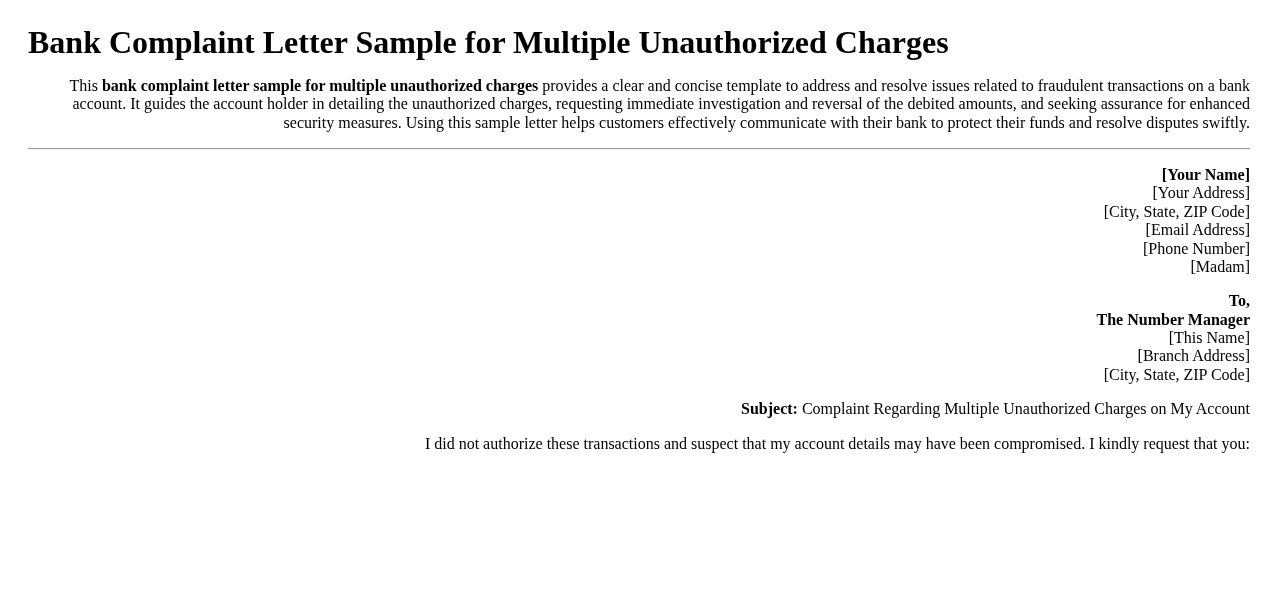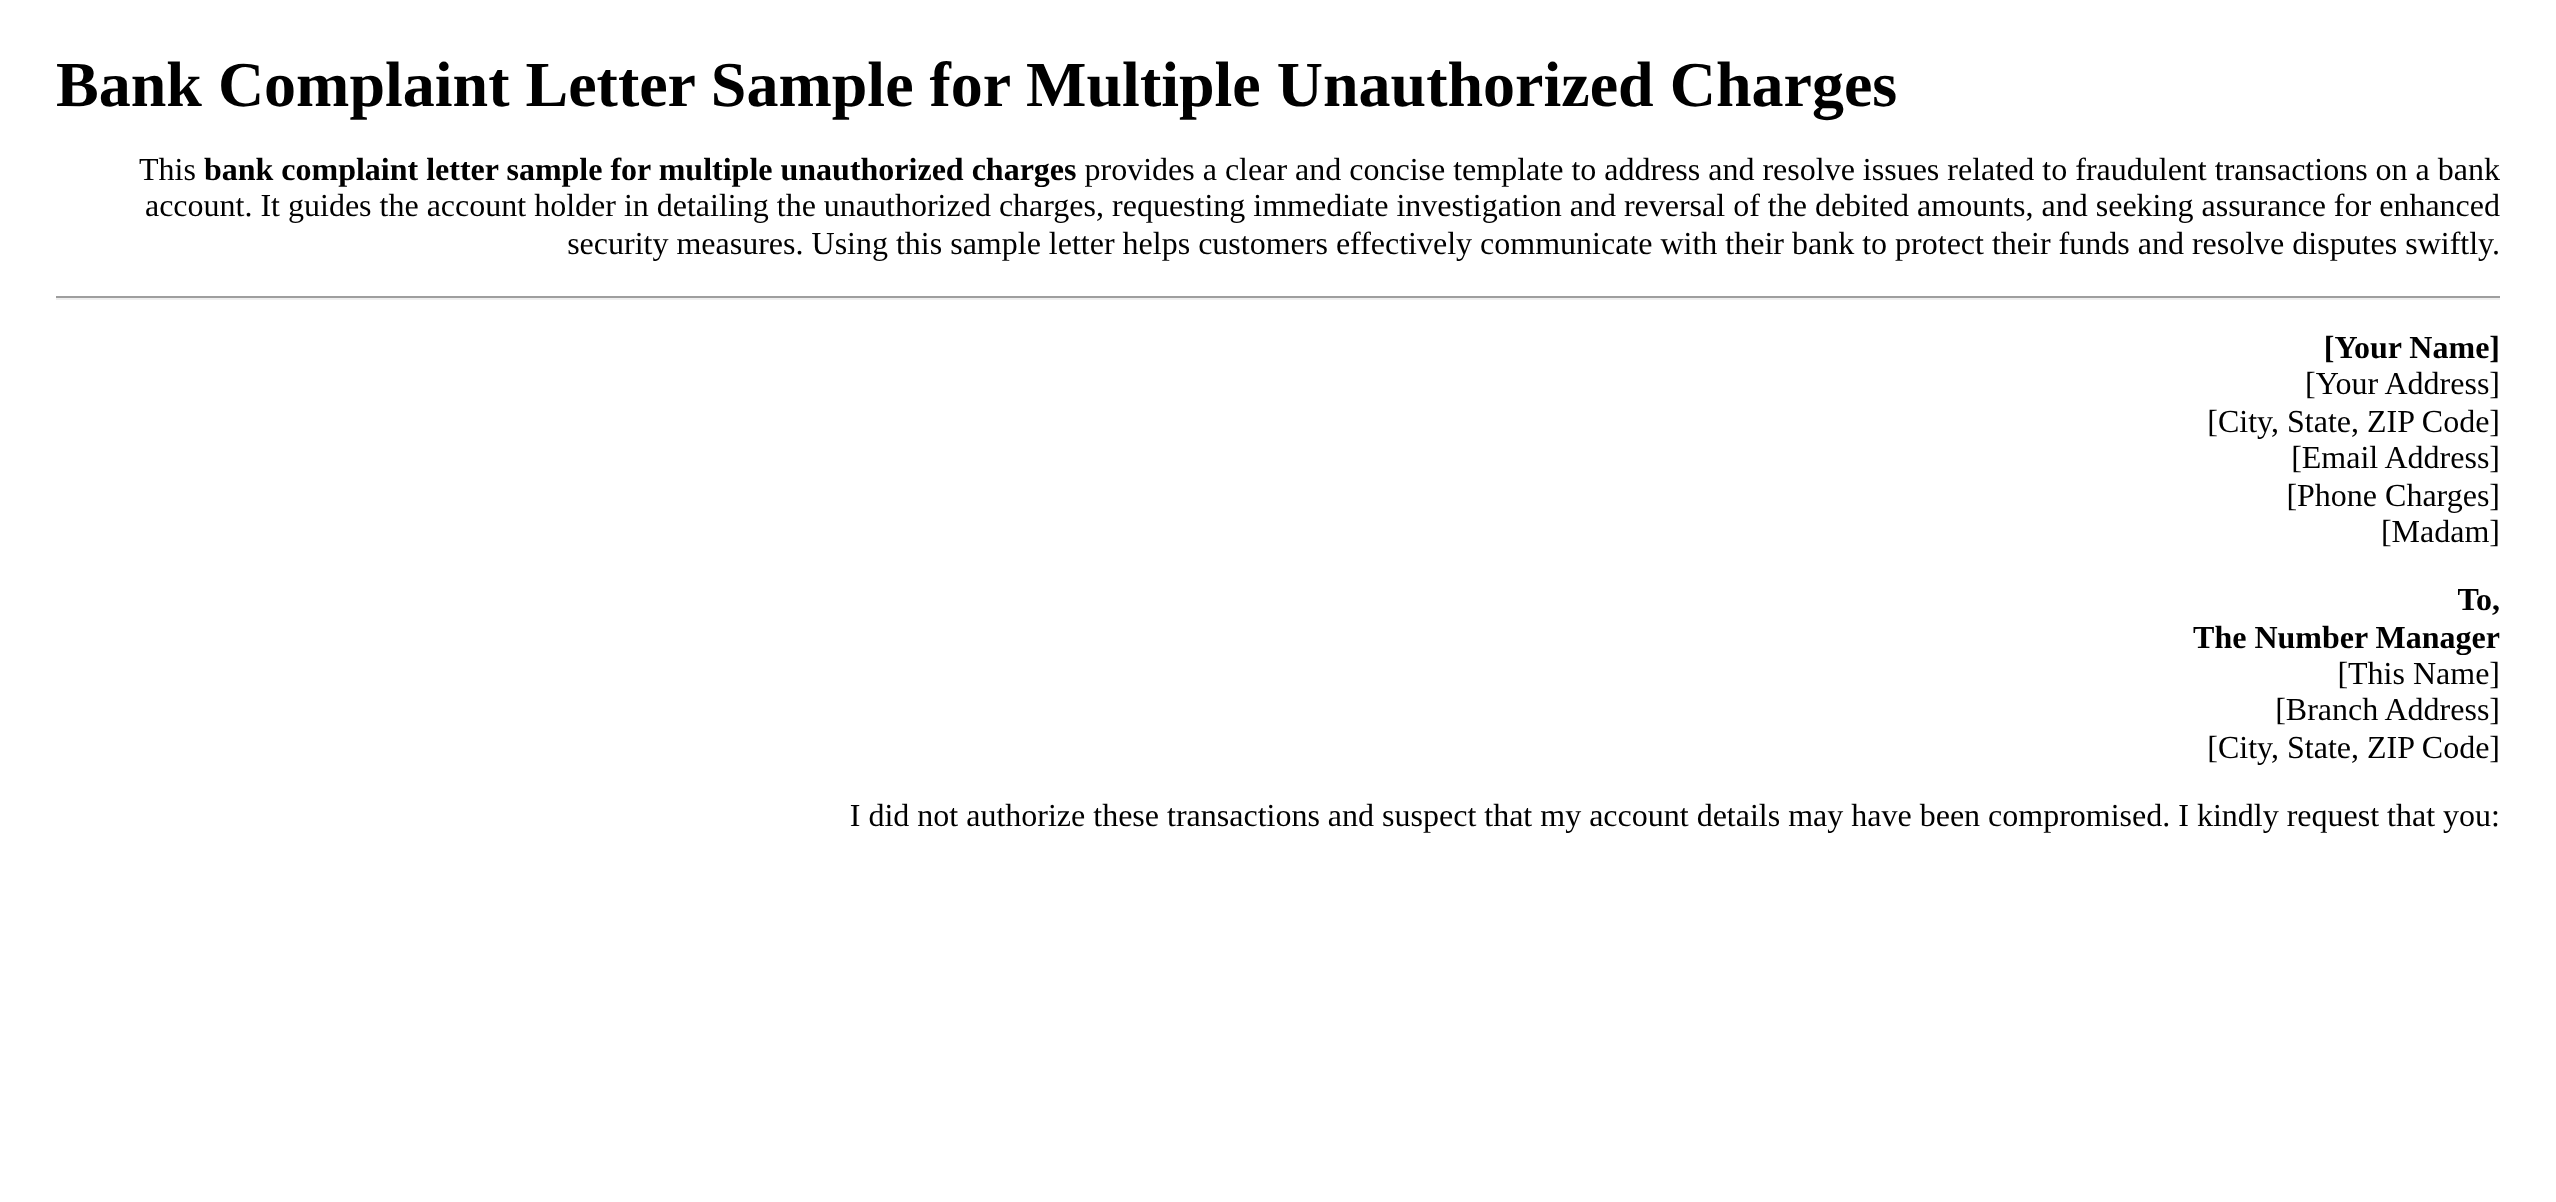--- a/index.html
+++ b/index.html
@@ -55,24 +55,25 @@
 
 <div class="viewport">
   <div class="doc">
 
     <h1 class="doc-title">Bank Complaint Letter Sample for Multiple Unauthorized Charges</h1>
 
     <p><span>This </span><b>bank complaint letter sample for multiple unauthorized charges</b><span> provides a clear and concise template to address and resolve issues related to fraudulent transactions on a bank account. It guides the account holder in detailing the unauthorized charges, requesting immediate investigation and reversal of the debited amounts, and seeking assurance for enhanced security measures. Using this sample letter helps customers effectively communicate with their bank to protect their funds and resolve disputes swiftly.</span></p>
 
     <hr class="divider">
 
-    <p><b>[Your Name]</b><br><span>[Your Address]</span><br><span>[City, State, ZIP Code]</span><br><span>[Email Address]</span><br><span>[Phone Charges]</span><br><span>[Madam]</span></p>
+    <p><b>[Your Name]</b><br><span>[Your Address]</span><br><span>[City, State, ZIP Code]</span><br><span>[Email Address]</span><br><span>[Phone Number]</span><br><span>[Madam]</span></p>
 
     <p><b>To,</b><br><b>The Number Manager</b><br><span>[This Name]</span><br><span>[Branch Address]</span><br><span>[City, State, ZIP Code]</span></p>
 
+    <p><b>Subject:</b><span> Complaint Regarding Multiple Unauthorized Charges on My Account</span></p>
 
 
 
 
     <p>I did not authorize these transactions and suspect that my account details may have been compromised. I kindly request that you:</p>
 
   </div>
 </div>
 
 </body></html>

